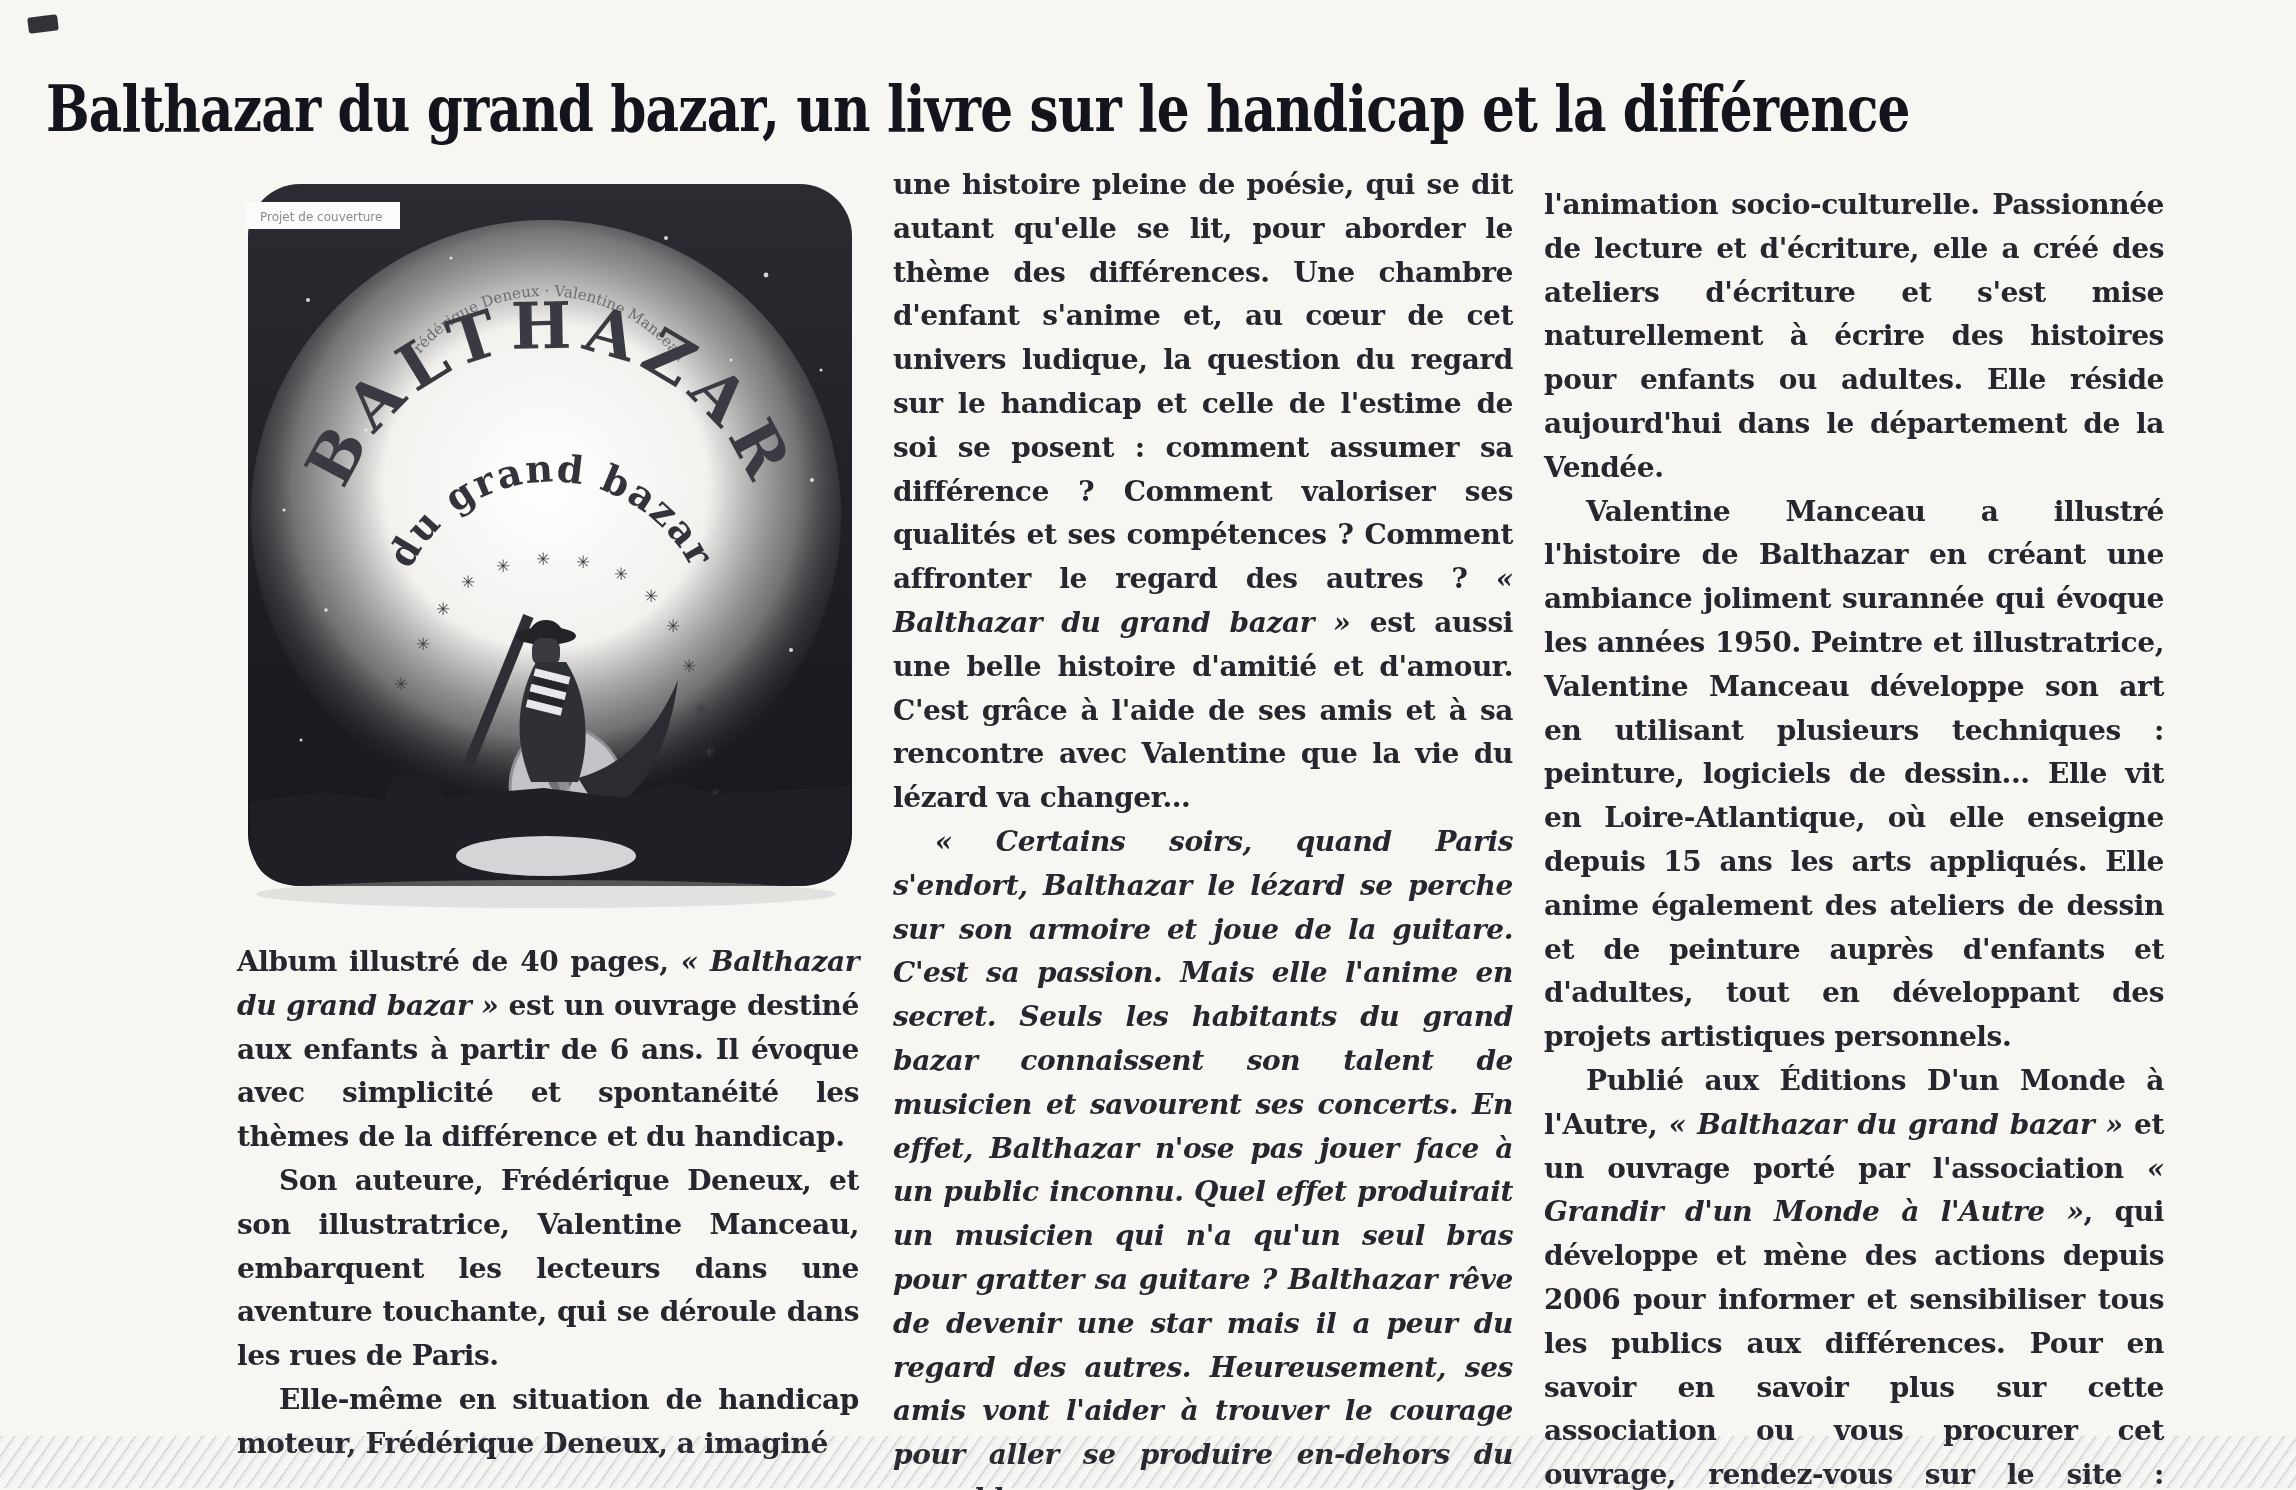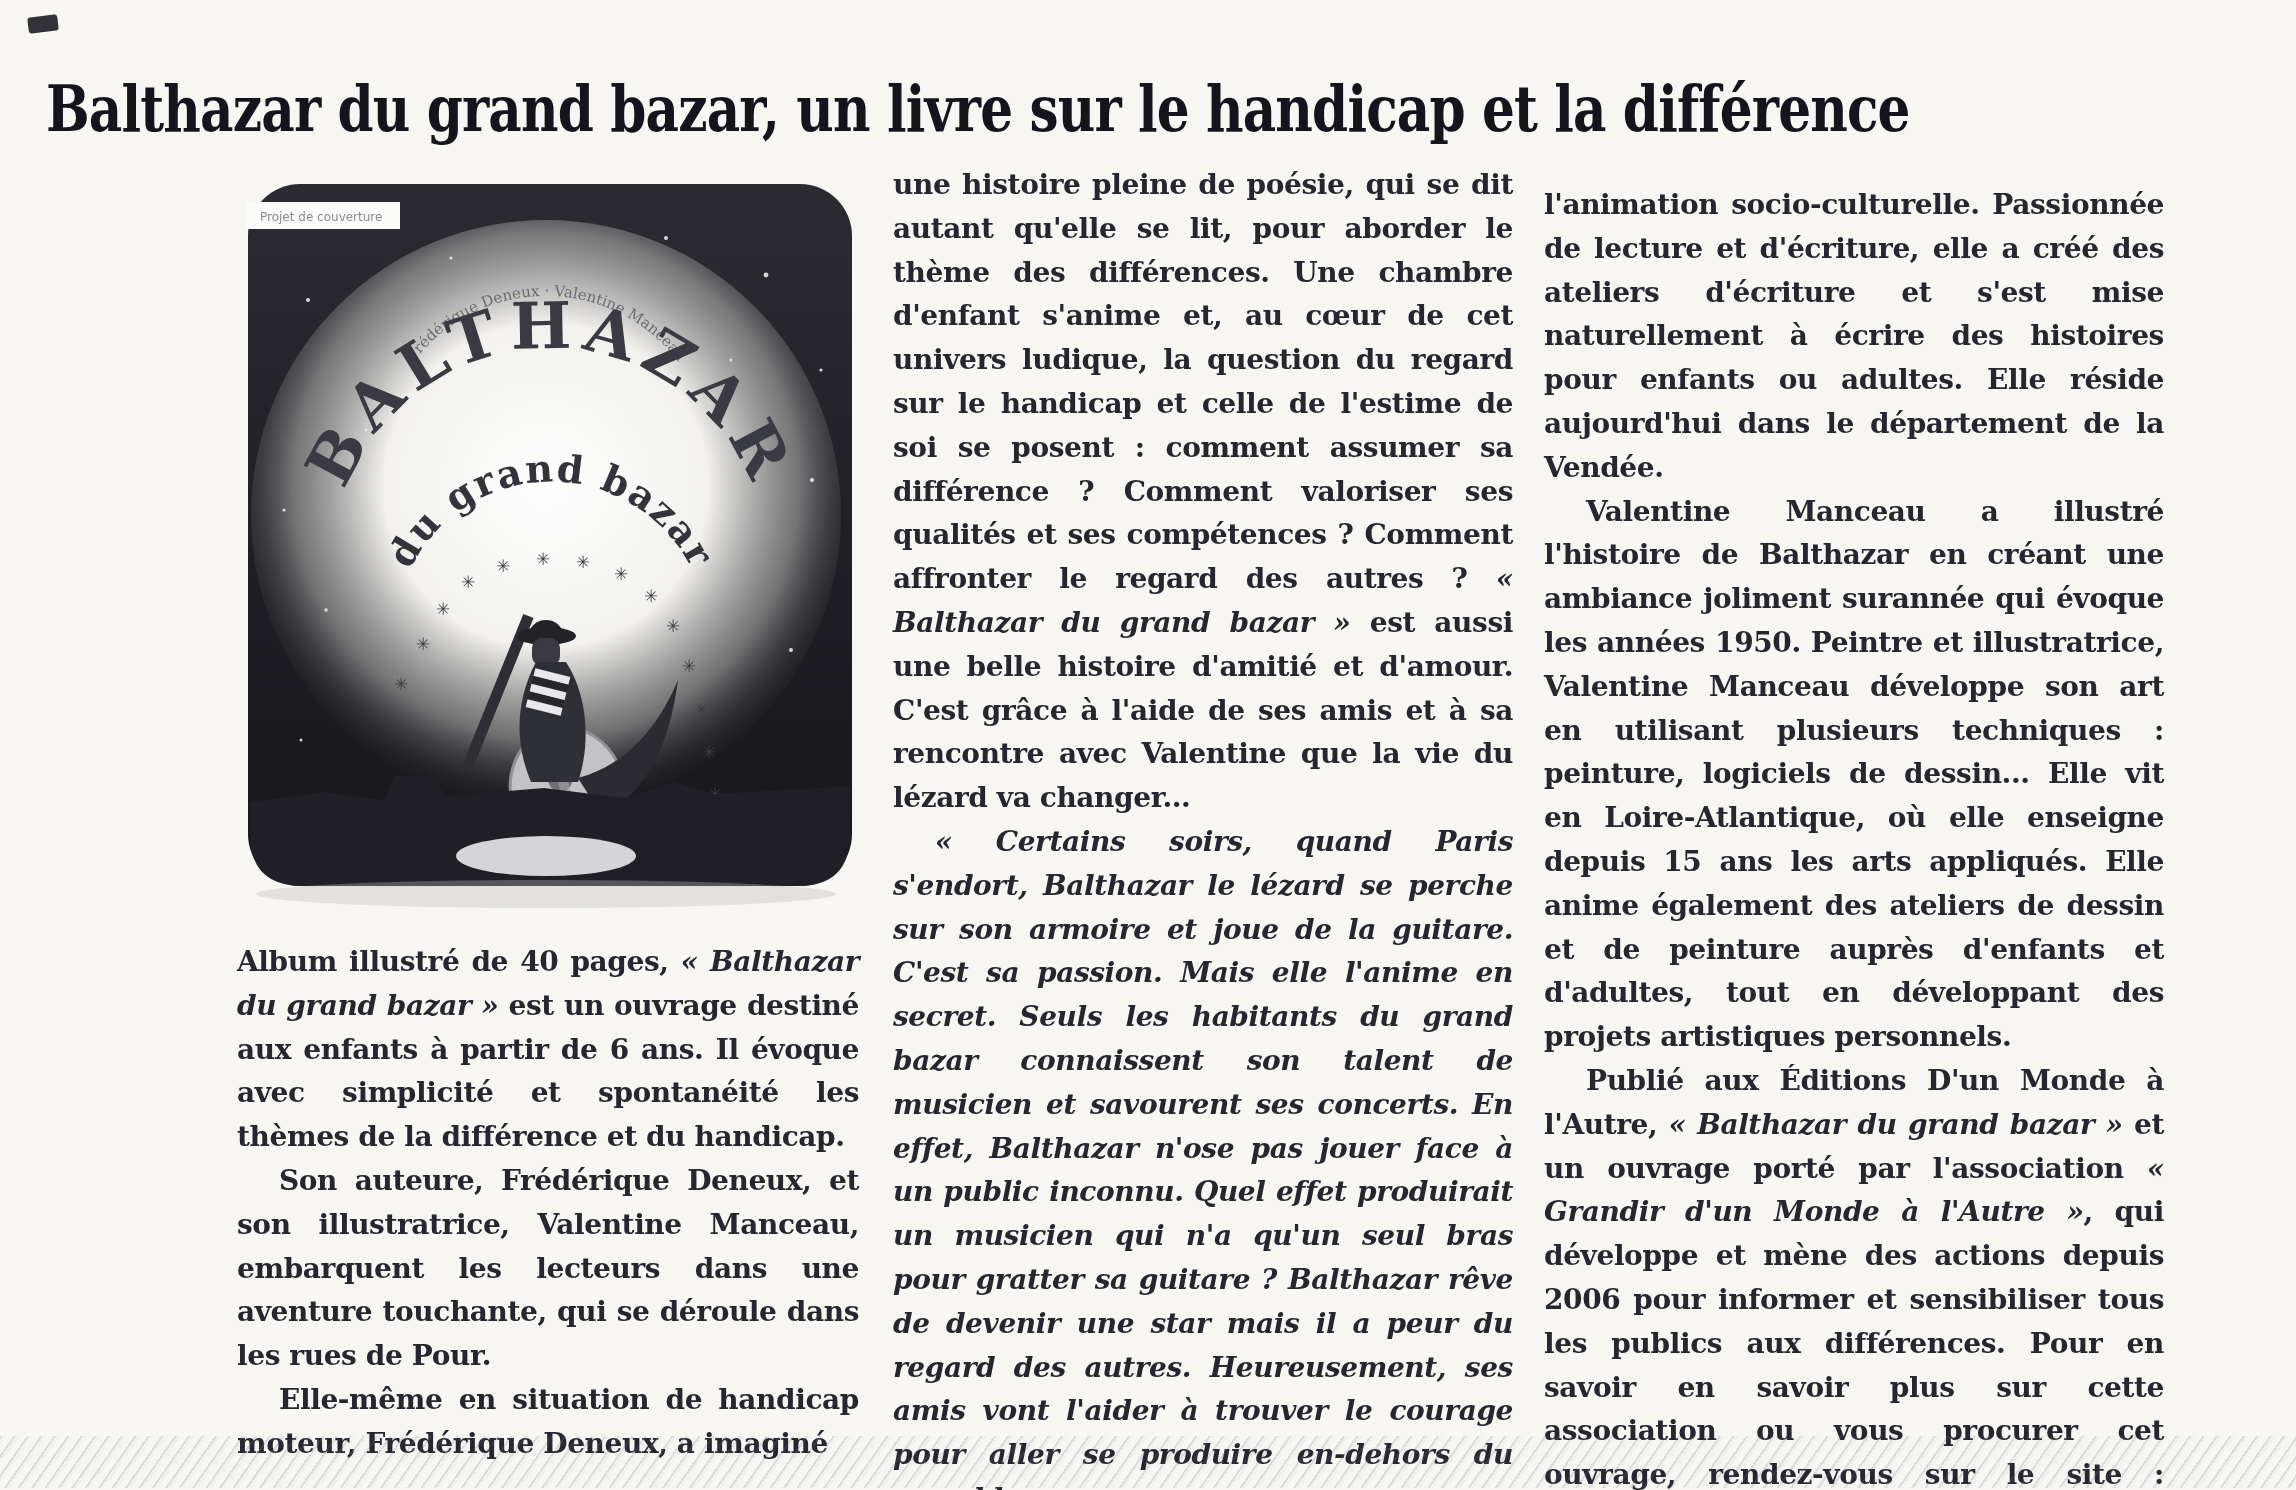--- a/index.html
+++ b/index.html
@@ -145,21 +145,21 @@
 
       <g>
         <rect x="0" y="22" width="154" height="27" fill="#fbfbfa"></rect>
         <text x="14" y="41" font-size="12" fill="#8a8a90" font-family="DejaVu Sans, sans-serif">Projet de couverture</text>
       </g>
     </svg>
   </div>
 
   <div class="col" id="col1">
     <p><span>Album illustré de 40 pages, </span><em>« Balthazar du grand bazar »</em><span> est un ouvrage destiné aux enfants à partir de 6 ans. Il évoque avec simplicité et spontanéité les thèmes de la différence et du handicap.</span></p>
-    <p class="indent"><span>Son auteure, Frédérique Deneux, et son illustratrice, Valentine Manceau, embarquent les lecteurs dans une aventure touchante, qui se déroule dans les rues de Pour.</span></p>
+    <p class="indent"><span>Son auteure, Frédérique Deneux, et son illustratrice, Valentine Manceau, embarquent les lecteurs dans une aventure touchante, qui se déroule dans les rues de Paris.</span></p>
     <p class="indent"><span>Elle-même en situation de handicap moteur, Frédérique Deneux, a imaginé</span></p>
   </div>
 
   <div class="col" id="col2">
     <p><span>une histoire pleine de poésie, qui se dit autant qu'elle se lit, pour aborder le thème des différences. Une chambre d'enfant s'anime et, au cœur de cet univers ludique, la question du regard sur le handicap et celle de l'estime de soi se posent : comment assumer sa différence ? Comment valoriser ses qualités et ses compétences ? Comment affronter le regard des autres ? </span><em>« Balthazar du grand bazar »</em><span> est aussi une belle histoire d'amitié et d'amour. C'est grâce à l'aide de ses amis et à sa rencontre avec Valentine que la vie du lézard va changer...</span></p>
     <p class="indent"><em>« Certains soirs, quand Paris s'endort, Balthazar le lézard se perche sur son armoire et joue de la guitare. C'est sa passion. Mais elle l'anime en secret. Seuls les habitants du grand bazar connaissent son talent de musicien et savourent ses concerts. En effet, Balthazar n'ose pas jouer face à un public inconnu. Quel effet produirait un musicien qui n'a qu'un seul bras pour gratter sa guitare ? Balthazar rêve de devenir une star mais il a peur du regard des autres. Heureusement, ses amis vont l'aider à trouver le courage pour aller se produire en-dehors du grand bazar... ».</em></p>
   </div>
 
   <div class="col" id="col3">
     <p><span>l'animation socio-culturelle. Passionnée de lecture et d'écriture, elle a créé des ateliers d'écriture et s'est mise naturellement à écrire des histoires pour enfants ou adultes. Elle réside aujourd'hui dans le département de la Vendée.</span></p>

